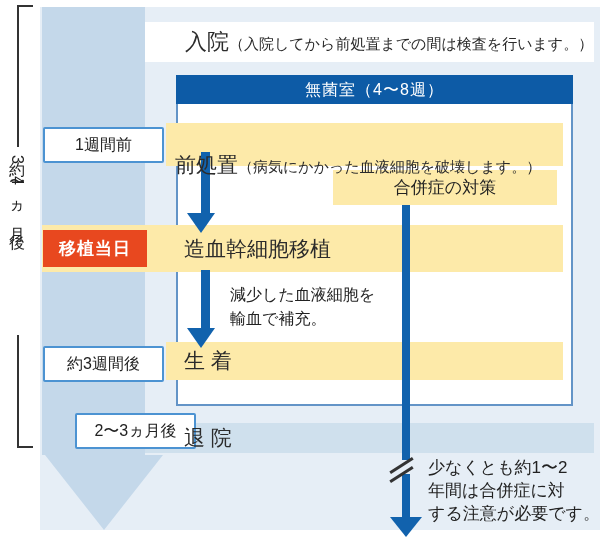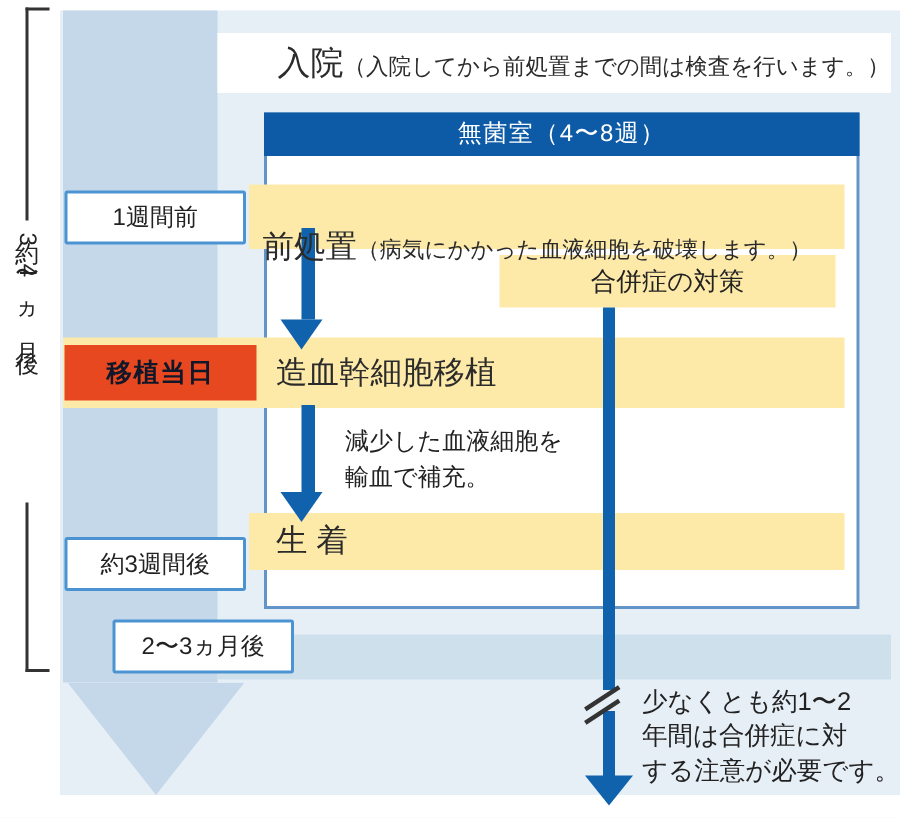--- a/index.html
+++ b/index.html
@@ -23,22 +23,22 @@
   .row-pretreat{left:166px;top:123px;width:397px;height:43px;background:#fdeaa9;}
   .row-transplant{left:42px;top:225px;width:521px;height:47px;background:#fdeaa9;}
   .row-engraft{left:166px;top:342px;width:397px;height:38px;background:#fdeaa9;}
   .box-complication{left:333px;top:170px;width:224px;height:35px;background:#fdeaa9;
     font-size:17px;line-height:35px;text-align:center;color:#222;}
   
   .tlabel{width:121px;height:36px;background:#ffffff;border:2px solid #4c93d2;
     border-radius:2px;box-sizing:border-box;font-size:16px;color:#222;
     display:flex;align-items:center;justify-content:center;white-space:nowrap;}
   .tl1{left:43px;top:25px;} .tl2{left:43px;top:127px;}
-  .tl4{left:43px;top:358px;} .tl5{left:43px;top:413px;margin-left:32px;}
-  .badge{left:43px;top:230px;width:128px;height:37px;background:#e8481f;color:#0f172a;
+  .tl4{left:43px;top:346px;} .tl5{left:43px;top:413px;margin-left:32px;}
+  .badge{left:43px;top:230px;width:104px;height:37px;background:#e8481f;color:#ffffff;
     font-size:17px;font-weight:bold;display:flex;align-items:center;justify-content:center;
     letter-spacing:1px;white-space:nowrap;}
   
   .row-text{white-space:nowrap;color:#2b2b2b;}
   .t-admission{left:185px;top:22px;height:56px;line-height:40px;font-size:22px;}
   .t-pretreat{left:175px;top:123px;height:59px;line-height:43px;font-size:21px;margin-top:20px;}
   .t-transplant{left:184px;top:225px;height:44px;line-height:47px;font-size:21px;}
   .t-engraft{left:184px;top:342px;height:38px;line-height:38px;font-size:21px;}
   .t-discharge{left:184px;top:423px;height:30px;line-height:30px;font-size:21px;}
   .small-note{font-size:15px;}
@@ -106,20 +106,21 @@
   </div>
   <div class="abs row-text t-pretreat">
     <span>前処置</span><span class="small-note">（病気にかかった血液細胞を破壊します。）</span>
   </div>
   <div class="abs row-text t-transplant">造血幹細胞移植</div>
   <div class="abs note-transfusion">
     <div>減少した血液細胞を</div>
     <div>輸血で補充。</div>
   </div>
   <div class="abs row-text t-engraft">生 着</div>
+  <div class="abs row-text t-discharge">退 院</div>
   <div class="abs note-followup">
     <div>少なくとも約1〜2</div>
     <div>年間は合併症に対</div>
     <div>する注意が必要です。</div>
   </div>
 
   <div class="abs brk brk-tick-top"></div>
   <div class="abs brk brk-line-top"></div>
   <div class="abs duration">約3〜4ヵ月後</div>
   <div class="abs brk brk-line-bot"></div>

